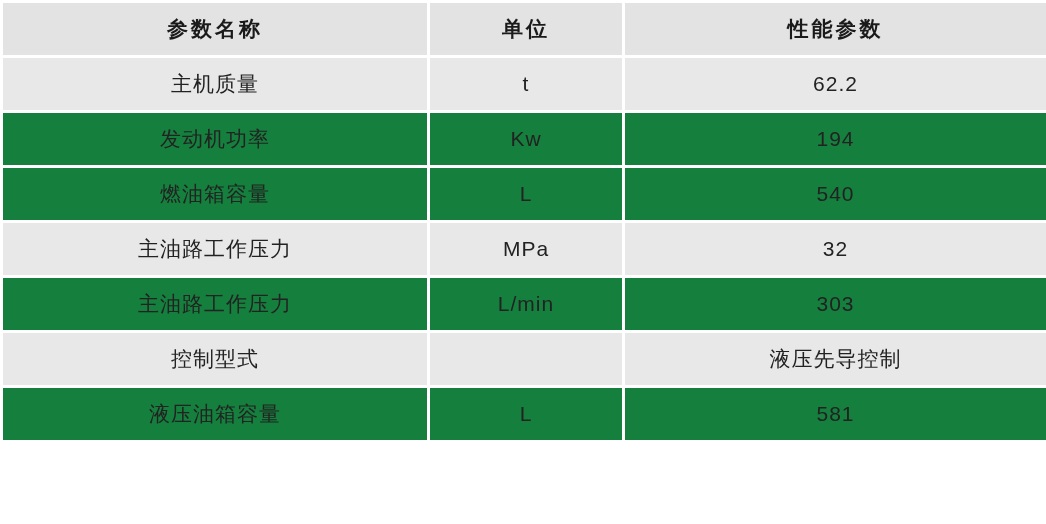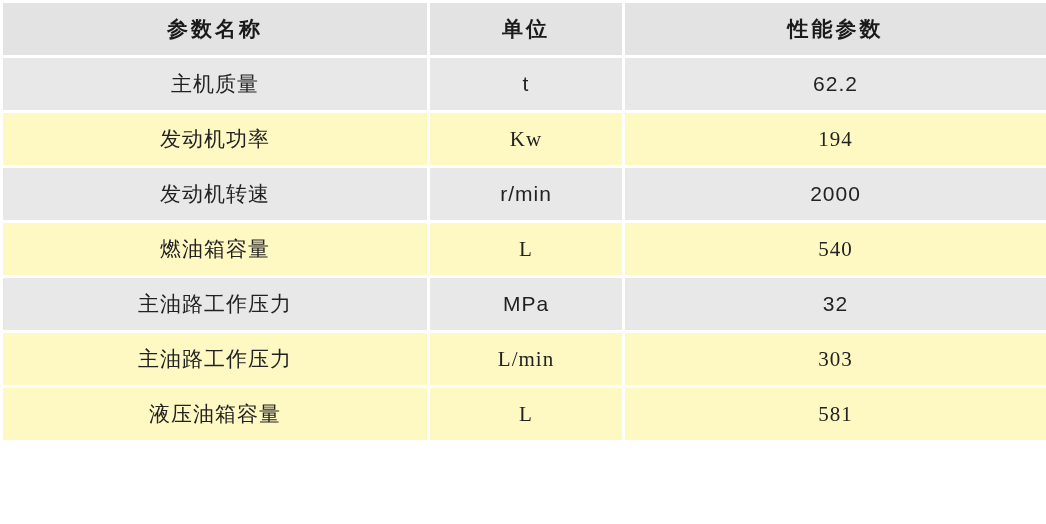--- a/index.html
+++ b/index.html
@@ -28,22 +28,21 @@
     height: 52px;
     padding: 0;
     font-weight: normal;
   }
   .spec-table tr.header-row td {
     background: #e3e3e3;
     font-weight: bold;
     color: #1a1a1a;
   }
   .spec-table tr.alt-row td {
-    background: #fef9c3;
-    font-family: Liberation Serif, serif;
+    background: #15803d;
   }
   .col-name { width: 424px; }
   .col-unit { width: 192px; }
   .col-value { width: 421px; }
   .cell-text {
     display: block;
     line-height: 52px;
     letter-spacing: 1px;
   }
   .header-row .cell-text {
@@ -88,31 +87,20 @@
       <td>
           <span class="cell-text">发动机功率</span>
         </td>
       <td>
           <span class="cell-text">Kw</span>
         </td>
       <td>
           <span class="cell-text">194</span>
         </td>
     </tr>
-    <tr>
-      <td>
-          <span class="cell-text">发动机转速</span>
-        </td>
-      <td>
-          <span class="cell-text">r/min</span>
-        </td>
-      <td>
-          <span class="cell-text">2000</span>
-        </td>
-    </tr>
     <tr class="alt-row">
       <td>
           <span class="cell-text">燃油箱容量</span>
         </td>
       <td>
           <span class="cell-text">L</span>
         </td>
       <td>
           <span class="cell-text">540</span>
         </td>
@@ -132,20 +120,31 @@
       <td>
           <span class="cell-text">主油路工作压力</span>
         </td>
       <td>
           <span class="cell-text">L/min</span>
         </td>
       <td>
           <span class="cell-text">303</span>
         </td>
     </tr>
+    <tr>
+      <td>
+          <span class="cell-text">控制型式</span>
+        </td>
+      <td>
+          <span class="cell-text"></span>
+        </td>
+      <td>
+          <span class="cell-text">液压先导控制</span>
+        </td>
+    </tr>
     <tr class="alt-row">
       <td>
           <span class="cell-text">液压油箱容量</span>
         </td>
       <td>
           <span class="cell-text">L</span>
         </td>
       <td>
           <span class="cell-text">581</span>
         </td>

